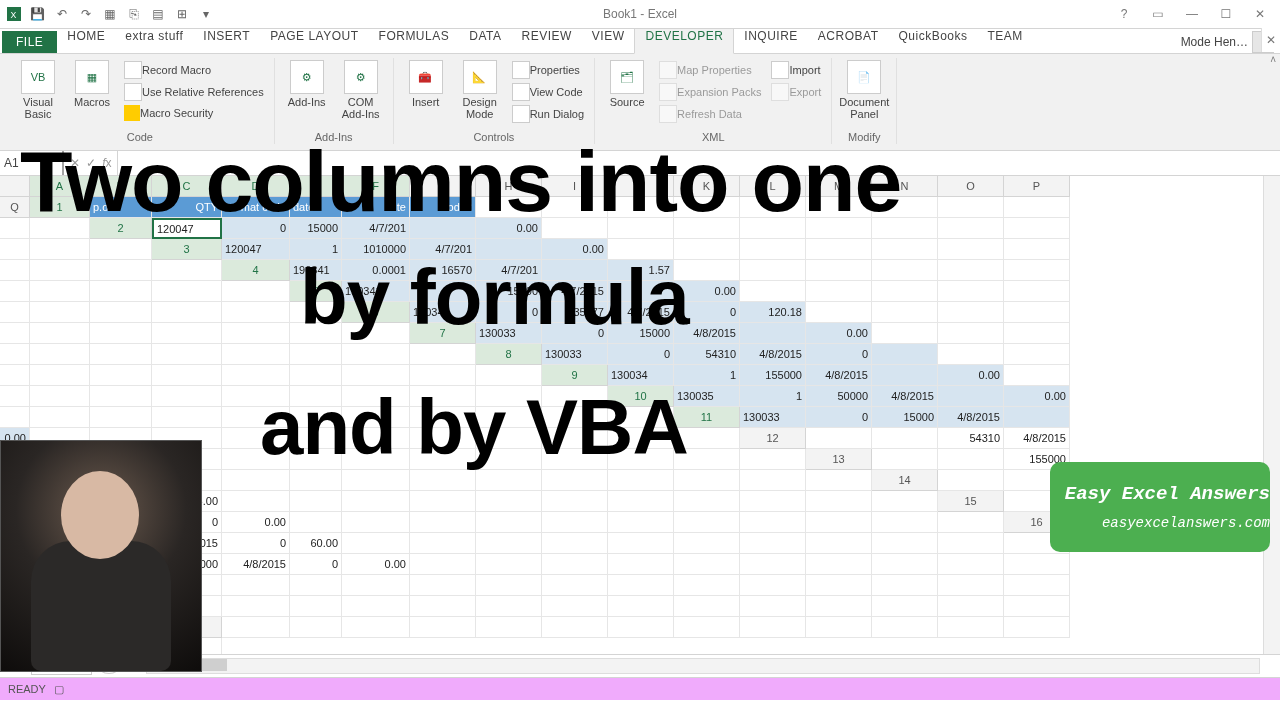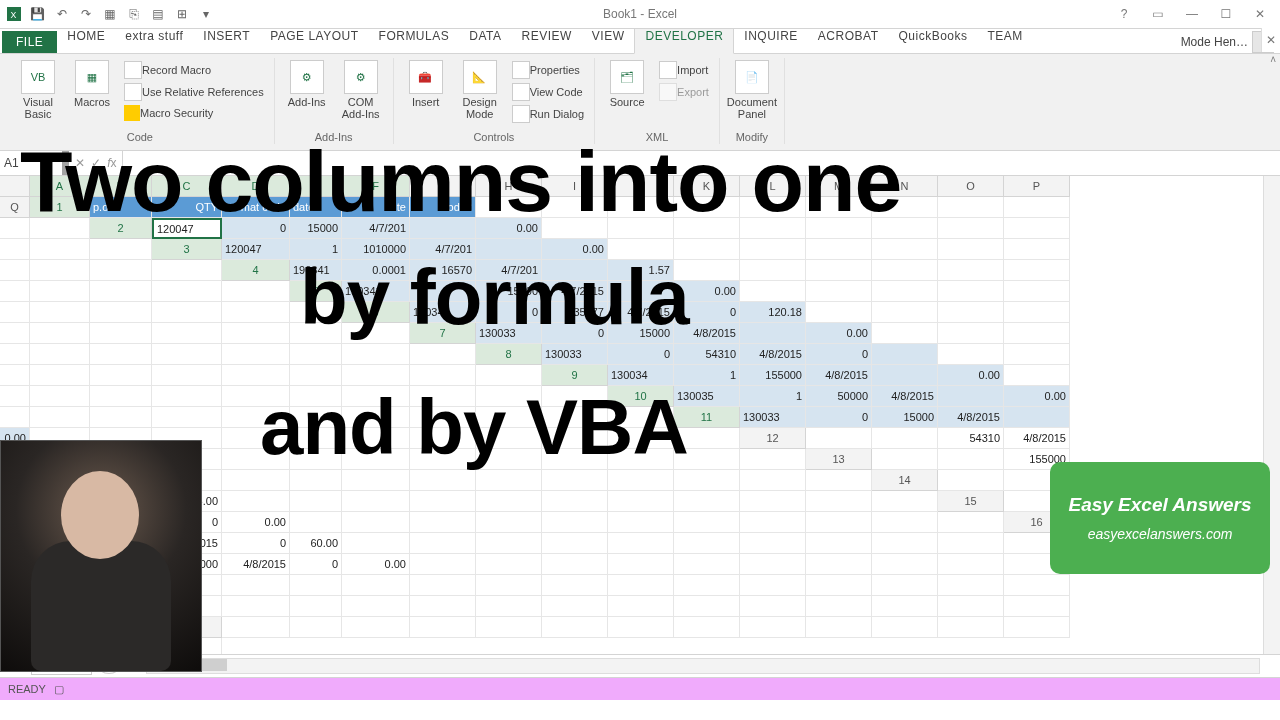--- a/index.html
+++ b/index.html
@@ -20,21 +20,21 @@
 .group{display:flex;flex-direction:column;padding:0 8px;border-right:1px solid #e0e0e0;height:86px}
 .group-body{flex:1;display:flex;align-items:flex-start;gap:6px}
 .group-label{text-align:center;color:#666;font-size:11px;padding-bottom:1px}
 .big-btn{display:flex;flex-direction:column;align-items:center;gap:2px;width:48px;cursor:pointer;color:#444;font-size:11px;text-align:center;line-height:1.1;padding-top:2px}
 .big-btn .ico{width:32px;height:32px;background:#fff;border:1px solid #ccc;display:flex;align-items:center;justify-content:center;color:#217346}
 .small-stack{display:flex;flex-direction:column;gap:2px;padding-top:2px}
 .small-btn{display:flex;align-items:center;font-size:11px;color:#444;cursor:pointer;white-space:nowrap;padding:1px 2px}
 .small-btn .ico{width:16px;height:16px;background:#fff;border:1px solid #ccc}
 .warn-ico{width:16px;height:16px;background:#ffcc00}
 .formula-bar{height:24px;display:flex;align-items:stretch;border-bottom:1px solid #d4d4d4;background:#fff}
-.name-box{width:54px;border-right:7px solid #a3a3a3;padding:2px 4px;display:flex;align-items:center;color:#444}
+.name-box{width:54px;border-right:2px solid #a3a3a3;padding:2px 4px;display:flex;align-items:center;color:#444}
 .fb-btns{display:flex;align-items:center;gap:6px;padding:0 6px;border-right:1px solid #d4d4d4;color:#999}
 .fb-input{flex:1;padding:2px 6px}
 .sheet-area{position:relative;height:478px;overflow:hidden}
 .grid{display:grid;grid-template-columns:30px 60px 62px 70px 68px 52px 68px repeat(10,66px);grid-auto-rows:21px}
 .hdr{background:#f3f3f3;border-right:1px solid #d4d4d4;border-bottom:1px solid #d4d4d4;display:flex;align-items:center;justify-content:center;color:#555;font-size:11px}
 .rowhdr{background:#f3f3f3;border-right:1px solid #d4d4d4;border-bottom:1px solid #d4d4d4;display:flex;align-items:center;justify-content:center;color:#555;font-size:11px}
 .cell{border-right:1px solid #e6e6e6;border-bottom:1px solid #e6e6e6;padding:0 3px;display:flex;align-items:center;font-size:11px;color:#222;overflow:hidden;white-space:nowrap}
 .cell.r{justify-content:flex-end}
 .rowhdr.sel,.hdr.sel{background:#dbeadc;color:#217346}
 .cell.thead{background:#5b9bd5;color:#fff;font-weight:400}
@@ -50,21 +50,21 @@
 .sheettabs{height:22px;background:#fff;border-top:1px solid #d4d4d4;display:flex;align-items:center;padding-left:8px;gap:6px;font-size:11px}
 .sheettab{padding:2px 12px;border:1px solid #ccc;border-top:none;background:#fff}
 .sheettab.plus{width:20px;text-align:center;border-radius:50%;padding:1px 0;border:1px solid #ccc}
 .hscroll{flex:1;height:14px;margin:0 20px;background:#f3f3f3;border:1px solid #ddd;position:relative}
 .hscroll-thumb{position:absolute;left:0;width:80px;height:12px;background:#cfcfcf}
 .vscroll{position:absolute;right:0;top:0;width:16px;height:100%;background:#f3f3f3;border-left:1px solid #ddd}
 .overlay-title{position:absolute;left:20px;width:1230px;font-family:Arial,sans-serif;font-weight:900;color:#000;letter-spacing:-1px;line-height:1;pointer-events:none}
 .ot1{top:138px;font-size:86px}
 .ot2{top:258px;left:300px;font-size:78px}
 .ot3{top:388px;left:260px;font-size:78px}
-.badge{position:absolute;right:10px;top:462px;width:220px;height:112px;background:#4caf50;color:#fff;border-radius:10px;display:flex;flex-direction:column;align-items:center;justify-content:center;font-family:Liberation Sans, sans-serif;gap:10px}
+.badge{position:absolute;right:10px;top:462px;width:220px;height:90px;background:#4caf50;color:#fff;border-radius:10px;display:flex;flex-direction:column;align-items:flex-end;justify-content:center;font-family:Liberation Mono, monospace;gap:10px}
 .badge .l1{font-size:19px;font-style:italic;font-weight:bold}
 .badge .l2{font-size:14px;font-style:italic}
 .portrait{position:absolute;left:0;bottom:48px;width:200px;height:230px;background:radial-gradient(circle at 50% 30%,#6b5a4e 0%,#2a2624 45%,#0e0c0b 100%);border:1px solid #555}
 .portrait::after{content:"";position:absolute;left:60px;top:30px;width:78px;height:88px;border-radius:50%;background:#d8b9a4}
 .portrait::before{content:"";position:absolute;left:30px;top:100px;width:140px;height:130px;border-radius:40px 40px 10px 10px;background:#2b2928}
 .ribbon-collapse{position:absolute;right:4px;top:54px;color:#777;font-size:10px}
 .right-strip{position:absolute;right:0;top:28px;width:18px;height:24px;background:#fff;border-left:1px solid #ddd;display:flex;align-items:center;justify-content:center;color:#777}
 </style>
 </head>
 <body>
@@ -185,20 +185,34 @@
       </div>
     </div>
     <div class="group-label">Controls</div>
   </div>
   <div class="group">
     <div class="group-body">
       <div class="big-btn">
           <div class="ico">🗂</div>
           <span>Source</span>
         </div>
+      <div class="small-stack">
+        <div class="small-btn" style="opacity:.5">
+            <div class="ico"></div>
+            <span>Map Properties</span>
+          </div>
+        <div class="small-btn" style="opacity:.5">
+            <div class="ico"></div>
+            <span>Expansion Packs</span>
+          </div>
+        <div class="small-btn" style="opacity:.5">
+            <div class="ico"></div>
+            <span>Refresh Data</span>
+          </div>
+      </div>
       <div class="small-stack">
         <div class="small-btn">
             <div class="ico"></div>
             <span>Import</span>
           </div>
         <div class="small-btn" style="opacity:.5">
             <div class="ico"></div>
             <span>Export</span>
           </div>
       </div>

